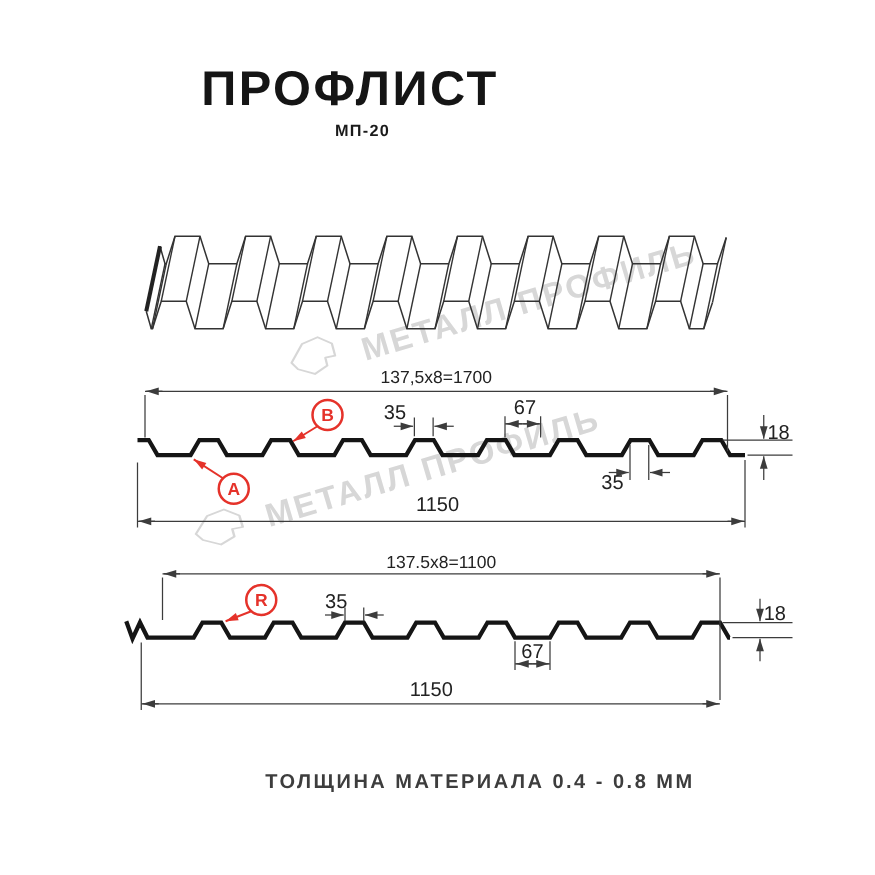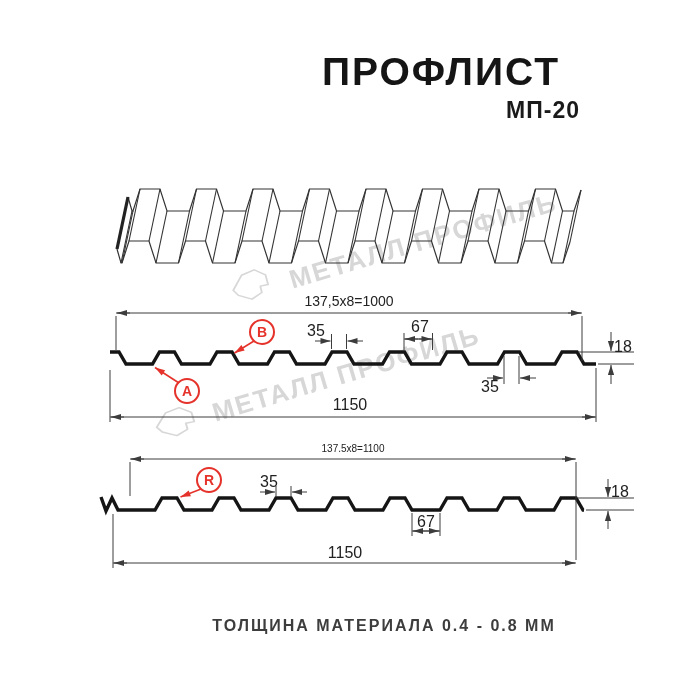--- a/index.html
+++ b/index.html
@@ -2,26 +2,26 @@
 <html><head>
 <meta charset="utf-8">
 <style>
   html,body{margin:0;padding:0;background:#ffffff;}
   #stage{
     position:relative;width:700px;height:700px;background:#ffffff;overflow:hidden;
     font-family:"Liberation Sans", sans-serif;
   }
   .abs{position:absolute;}
   .ttl{
-    width:560px;text-align:right;top:50px;left:0;
+    width:560px;text-align:center;top:50px;left:0;
     font-size:39px;font-weight:700;letter-spacing:2px;color:#151515;z-index:3;
   }
   .sub{
-    width:580px;text-align:right;top:97px;left:0;
-    font-size:23px;font-weight:700;letter-spacing:1px;color:#1a1a1a;z-index:3;
+    width:580px;text-align:center;top:97px;left:0;
+    font-size:13px;font-weight:700;letter-spacing:1px;color:#1a1a1a;z-index:3;
   }
   .footer{
     width:700px;text-align:center;top:617px;left:0;
     font-size:16px;font-weight:700;letter-spacing:2px;color:#3d3d3d;z-index:3;margin-left:34px;
   }
   .wm{
     color:#d7d7d7;font-weight:700;font-size:26px;letter-spacing:2px;white-space:nowrap;
     transform:rotate(-16.5deg);transform-origin:left center;z-index:1;
   }
   .dim{
@@ -156,31 +156,31 @@
         <line x1="113" y1="563" x2="576" y2="563" stroke="#3c3c3c" stroke-width="1"></line>
         <line x1="127" y1="563" x2="114" y2="563" stroke="#3c3c3c" stroke-width="1" marker-end="url(#ad)"></line>
         <line x1="562" y1="563" x2="575" y2="563" stroke="#3c3c3c" stroke-width="1" marker-end="url(#ad)"></line>
         <line x1="201" y1="489" x2="180.5" y2="497" stroke="#e5322a" stroke-width="1.6" marker-end="url(#ar)"></line>
       </g>
     </svg>
 
   <div class="abs ttl">ПРОФЛИСТ</div>
   <div class="abs sub">МП-20</div>
 
-  <div class="abs dim" style="left:279px;top:294px;width:140px;font-size:14px;">137,5x8=1000</div>
+  <div class="abs dim" style="left:279px;top:294px;width:140px;font-size:14px;">137,5x8=1700</div>
   <div class="abs dim" style="left:300px;top:324px;width:32px;">35</div>
   <div class="abs dim" style="left:404px;top:320px;width:32px;">67</div>
   <div class="abs dim" style="left:614px;top:340px;">18</div>
   <div class="abs dim" style="left:474px;top:380px;width:32px;">35</div>
   <div class="abs dim" style="left:310px;top:398px;width:80px;">1150</div>
 
   <div class="abs ptmark" style="left:174px;top:378px;">A</div>
   <div class="abs ptmark" style="left:249px;top:319px;">B</div>
 
-  <div class="abs dim" style="left:283px;top:442px;width:140px;font-size:10px;">137.5x8=1100</div>
+  <div class="abs dim" style="left:283px;top:442px;width:140px;font-size:14px;">137.5x8=1100</div>
   <div class="abs dim" style="left:253px;top:475px;width:32px;">35</div>
   <div class="abs dim" style="left:410px;top:515px;width:32px;">67</div>
   <div class="abs dim" style="left:611px;top:485px;">18</div>
   <div class="abs dim" style="left:305px;top:546px;width:80px;">1150</div>
 
   <div class="abs ptmark" style="left:196px;top:467px;">R</div>
 
   <div class="abs footer">ТОЛЩИНА МАТЕРИАЛА 0.4 - 0.8 ММ</div>
 </div>
 

